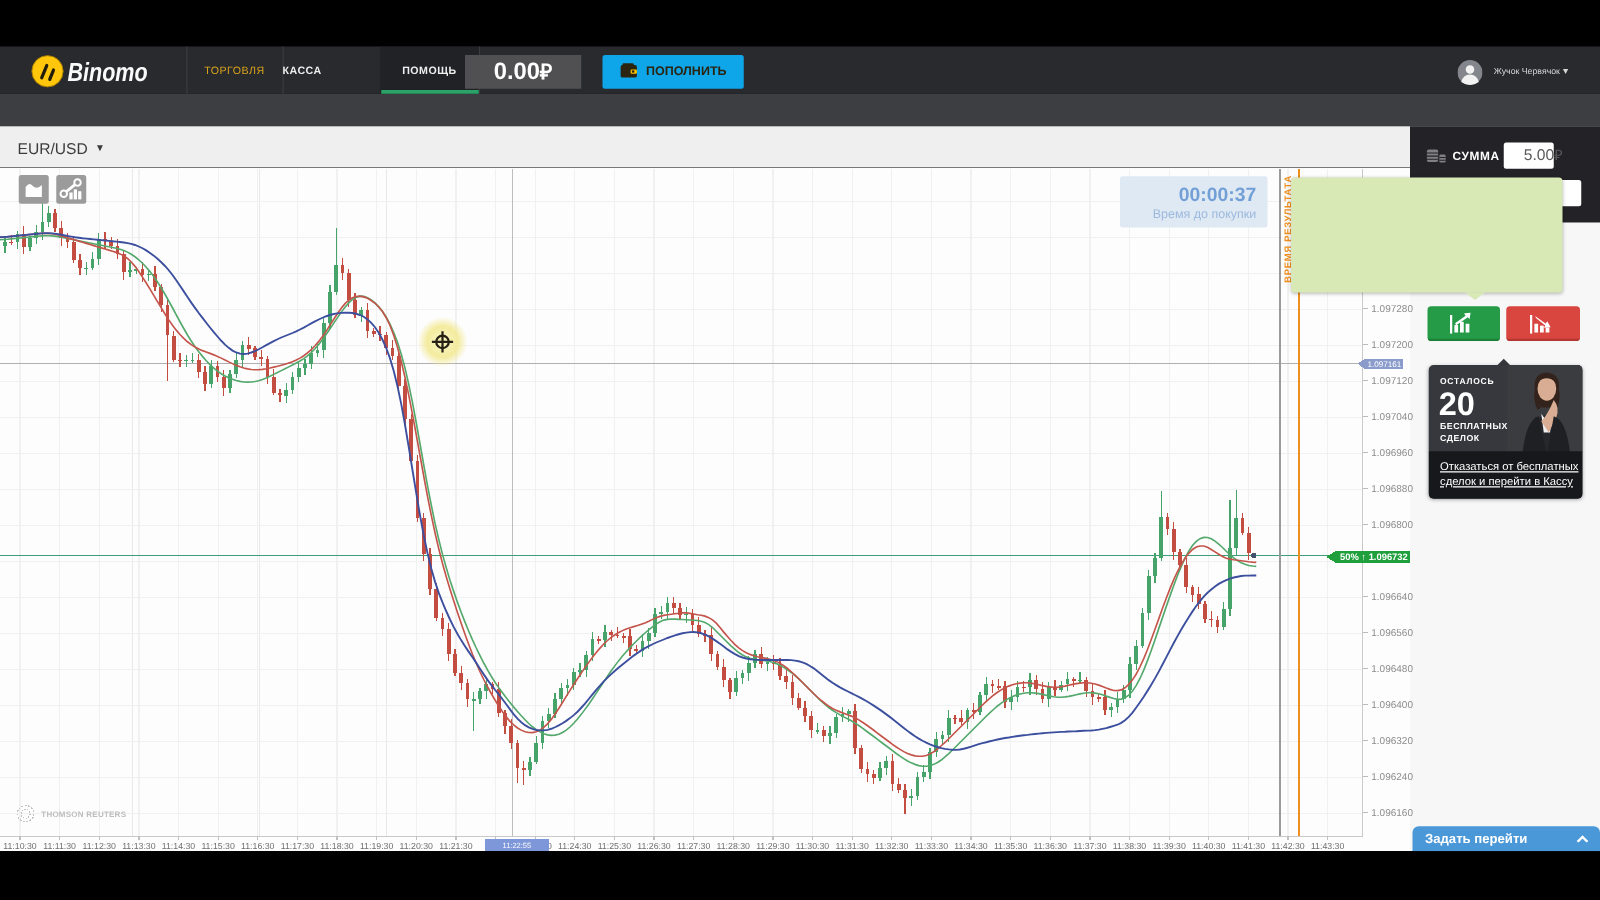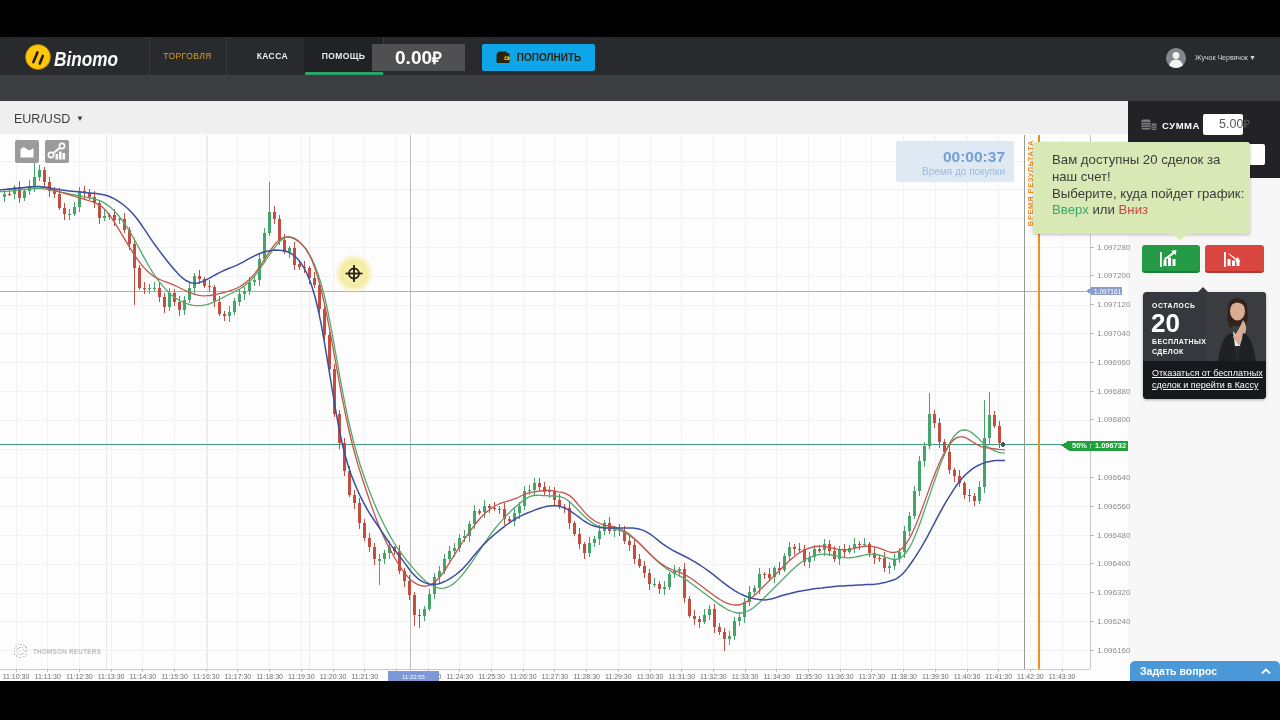--- a/index.html
+++ b/index.html
@@ -16,21 +16,21 @@
 <path d="M14.6 19.8 L17.6 12.6 Q18.2 11.2 19.3 11.8 Q20.4 12.4 19.9 13.8 L17.0 20.9 Q16.4 22.3 15.3 21.7 Q14.2 21.1 14.6 19.8Z"></path>
 </g>
   </svg>
 <div class="abs" style="left:54px;top:46.5px;font-size:21px;font-weight:bold;font-style:italic;color:#fafafa;transform:scaleX(0.82);transform-origin:left center">Binomo</div>
 
 <div class="abs" style="left:149px;top:37px;width:1px;height:38px;background:#3a3b3f"></div>
 <div class="abs" style="left:226px;top:37px;width:1px;height:38px;background:#3a3b3f"></div>
 <div class="abs" style="left:304px;top:37px;width:1px;height:38px;background:#3a3b3f"></div>
 <div class="abs" style="left:383px;top:37px;width:1px;height:38px;background:#3a3b3f"></div>
 <div class="abs" style="left:149px;top:37px;width:77px;height:38px;line-height:38px;text-align:center;font-size:8.5px;font-weight:normal;color:#d8a21b;letter-spacing:0.4px">ТОРГОВЛЯ</div>
-<div class="abs" style="left:210px;top:37px;width:78px;height:38px;line-height:38px;text-align:right;font-size:8.5px;font-weight:bold;color:#eee;letter-spacing:0.4px">КАССА</div>
+<div class="abs" style="left:226px;top:37px;width:78px;height:38px;line-height:38px;text-align:left;font-size:8.5px;font-weight:bold;color:#eee;letter-spacing:0.4px">КАССА</div>
 <div class="abs" style="left:304px;top:37px;width:79px;height:38px;line-height:38px;text-align:center;font-size:8.5px;font-weight:bold;color:#eee;letter-spacing:0.4px;background:#212226">ПОМОЩЬ</div>
 <div class="abs" style="left:305px;top:72px;width:78px;height:3px;background:#2aa268"></div>
 
 <div class="abs" style="left:372px;top:44px;width:93px;height:27px;background:#505052;color:#fff;font-size:19px;font-weight:bold;text-align:center;line-height:27px">0.00<span style="font-size:17px">₽</span></div>
 <div class="abs" style="left:482px;top:44px;width:113px;height:27px;background:#0ea5e9;border-radius:2px;color:#2a2411;font-size:10px;font-weight:bold;line-height:27px;text-align:center">
 <svg style="vertical-align:-3px;margin-right:6px" width="15" height="13" viewBox="0 0 15 13">
       <rect x="0.5" y="2" width="13" height="10" rx="1.5" fill="#2a2411"></rect>
       <rect x="2" y="0.5" width="9" height="3" rx="1" fill="#2a2411"></rect>
       <rect x="8.5" y="5.5" width="5" height="3.5" rx="0.8" fill="#fec500"></rect>
       <rect x="9.5" y="6.3" width="2" height="1.8" fill="#2a2411"></rect>
@@ -673,21 +673,20 @@
 <line x1="10.5" y1="7" x2="15.5" y2="7"></line>
       <line x1="10.5" y1="9.2" x2="15.5" y2="9.2"></line>
 </g>
   </svg>
 <div class="abs" style="left:1162px;top:120px;font-size:9.5px;font-weight:bold;color:#fff;letter-spacing:0.5px">СУММА</div>
 <div class="abs" style="left:1203px;top:114px;width:40px;height:21px;background:#fff;border-radius:2px;font-size:12.5px;color:#5a5a5a;line-height:21px;padding-left:16px">5.00<span style="font-size:11.5px">₽</span></div>
 <div class="abs" style="left:1203px;top:144px;width:62px;height:21px;background:#fff;border-radius:2px"></div>
 
 <div class="abs" style="left:1033px;top:142px;width:217px;height:92px;background:#d8e9b6;border-radius:3px;box-shadow:0 1px 3px rgba(0,0,0,0.25)">
 <div style="position:absolute;left:139px;bottom:-6px;width:0;height:0;border-left:8px solid transparent;border-right:8px solid transparent;border-top:6px solid #d8e9b6"></div>
-<div style="padding:10px 0 0 19px;font-size:13.2px;color:#3c3c3c;line-height:16.8px">Вам доступны 20 сделок за<br>наш счет!<br>Выберите, куда пойдет график:<br><span style="color:#3aa76d">Вверх</span> или <span style="color:#cc4844">Вниз</span></div>
 </div>
 
 <div class="abs" style="left:1142px;top:245px;width:58px;height:28px;background:#259b48;border-radius:3px;border-bottom:2px solid #1d8039">
 <svg style="position:absolute;left:18px;top:5px" width="22" height="17" viewBox="0 0 22 17">
       <g fill="#fff">
         <rect x="0" y="2" width="1.8" height="15"></rect>
         <rect x="3.5" y="10" width="3" height="6"></rect>
         <rect x="8" y="7.5" width="3" height="8.5"></rect>
         <rect x="12.5" y="9" width="3" height="7"></rect>
         <path d="M4 8.5 L12.5 2.5 L11.2 0.8 L16.5 0 L15.6 5.3 L14.3 3.7 L5 10.2Z"></path>
@@ -724,20 +723,20 @@
 </svg>
 <div style="position:absolute;left:9px;top:10px;font-size:6.8px;font-weight:bold;color:#fff;letter-spacing:0.6px">ОСТАЛОСЬ</div>
 <div style="position:absolute;left:8px;top:16px;font-size:26px;font-weight:bold;color:#fff">20</div>
 <div style="position:absolute;left:9px;top:46px;font-size:7px;font-weight:bold;color:#fff;letter-spacing:0.4px">БЕСПЛАТНЫХ</div>
 <div style="position:absolute;left:9px;top:55.5px;font-size:7px;font-weight:bold;color:#fff;letter-spacing:0.4px">СДЕЛОК</div>
 <div style="position:absolute;left:0;top:69px;width:123px;height:38px;background:#17181b"></div>
 <div style="position:absolute;left:9px;top:75px;width:200px;font-size:9px;color:#fff;line-height:12px"><span style="text-decoration:underline">Отказаться от бесплатных</span><br><span style="text-decoration:underline">сделок и перейти в Кассу</span></div>
 </div>
 
 <div class="abs" style="left:1130px;top:661px;width:150px;height:20px;background:#4a98d8;border-radius:5px 5px 0 0;color:#fff">
-<span style="position:absolute;left:10px;top:4px;font-size:10.5px;font-weight:bold">Задать вопрос</span>
+<span style="position:absolute;left:10px;top:4px;font-size:10.5px;font-weight:bold">Задать перейти</span>
 <svg style="position:absolute;right:9px;top:7px" width="10" height="6" viewBox="0 0 10 6">
       <path d="M1 5.5 L5 1.5 L9 5.5" stroke="#fff" stroke-width="1.8" fill="none"></path>
     </svg>
 </div>
 
 <div class="abs" style="left:0;top:681px;width:1280px;height:39px;background:#000"></div>
 <div class="abs" style="left:0;top:0;width:1280px;height:37px;background:#000"></div>
 
 </body></html>

